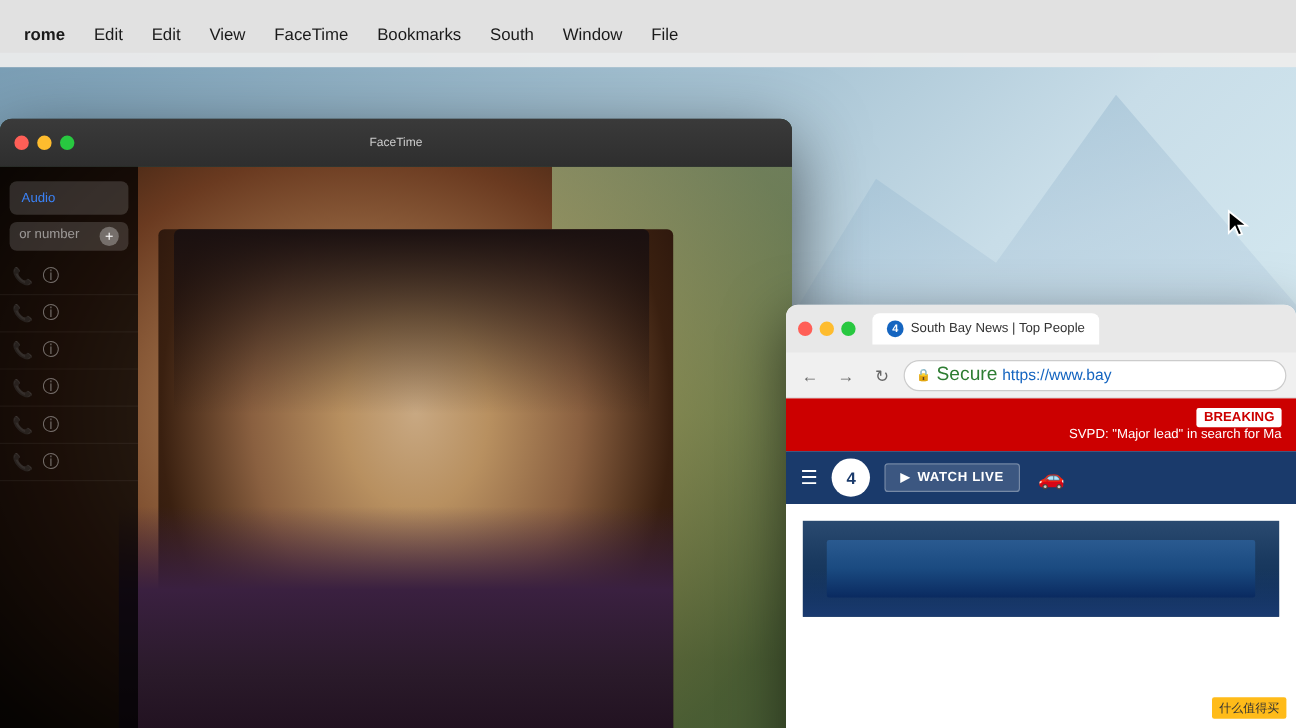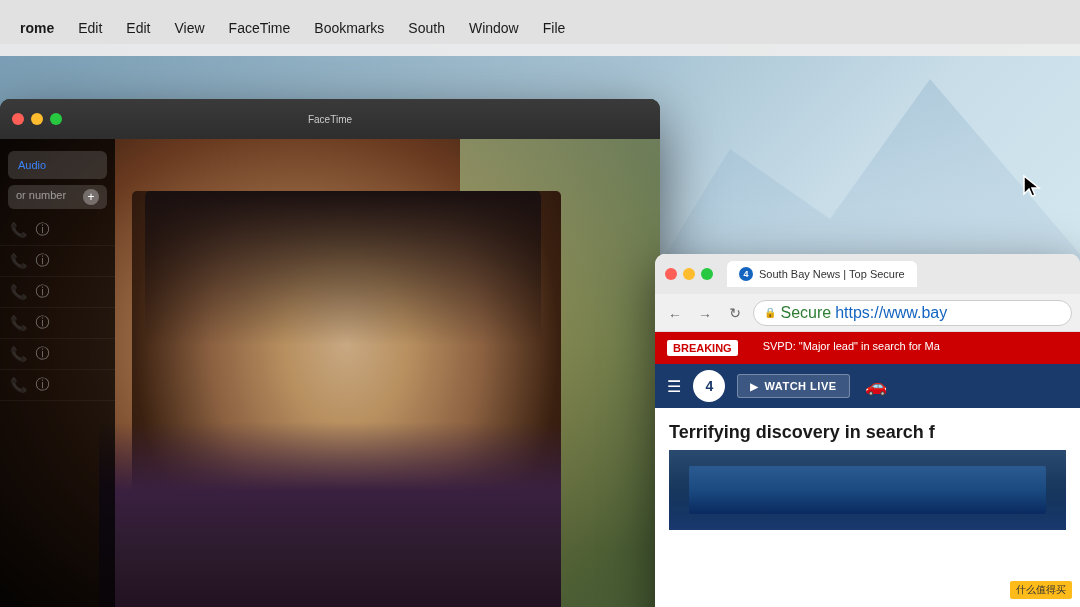--- a/index.html
+++ b/index.html
@@ -319,30 +319,31 @@
     }
 
     .secure-text {
       color: #2e7d32;
       font-size: 16px;
       font-weight: 500;
     }
 
     .url-text {
       color: #1565c0;
-      font-size: 16px;
+      font-size: 13px;
     }
 
     
     .breaking-bar {
       background: #cc0000;
       padding: 8px 12px;
       display: flex;
-      align-items: flex-start;
-      gap: 25px;
+      align-items: flex-end;
+      gap: 0;
+      flex-direction: column;
     }
 
     .breaking-label {
       background: #fff;
       color: #cc0000;
       font-size: 11px;
       font-weight: 800;
       padding: 2px 6px;
       border-radius: 2px;
     }
@@ -537,21 +538,21 @@
 
     <div class="browser-titlebar">
       <div class="wc-btn browser-wc-close"></div>
       <div class="wc-btn browser-wc-min"></div>
       <div class="wc-btn browser-wc-max"></div>
       <div class="tab-area">
         <div class="browser-tab">
           <div class="tab-favicon">
             <span>4</span>
           </div>
-          <span>South Bay News | Top Secure</span>
+          <span>South Bay News | Top People</span>
         </div>
       </div>
     </div>
 
     <div class="browser-toolbar">
       <div class="nav-btn">←</div>
       <div class="nav-btn">→</div>
       <div class="nav-btn">↻</div>
       <div class="address-bar">
         <span class="lock-icon">🔒</span>
@@ -571,21 +572,20 @@
         <span>4</span>
       </div>
       <div class="watch-live-btn">
         <span class="play-icon-small">▶</span>
         <span>WATCH LIVE</span>
       </div>
       <span class="car-icon">🚗</span>
     </div>
 
     <div class="news-content">
-      <div class="headline">Terrifying discovery in search f</div>
       <div class="news-image">
         <div style="position:absolute;bottom:0;left:0;width:100%;height:50%;background:linear-gradient(to top, #1a3a70 0%, transparent 100%);"></div>
         <div style="position:absolute;top:20%;left:5%;width:90%;height:60%;background:linear-gradient(to bottom, #2a5a90 0%, #1a4a80 50%, #0a2a60 100%);border-radius:2px;"></div>
       </div>
     </div>
   </div>
 
 </div>
 
 <div class="watermark">

